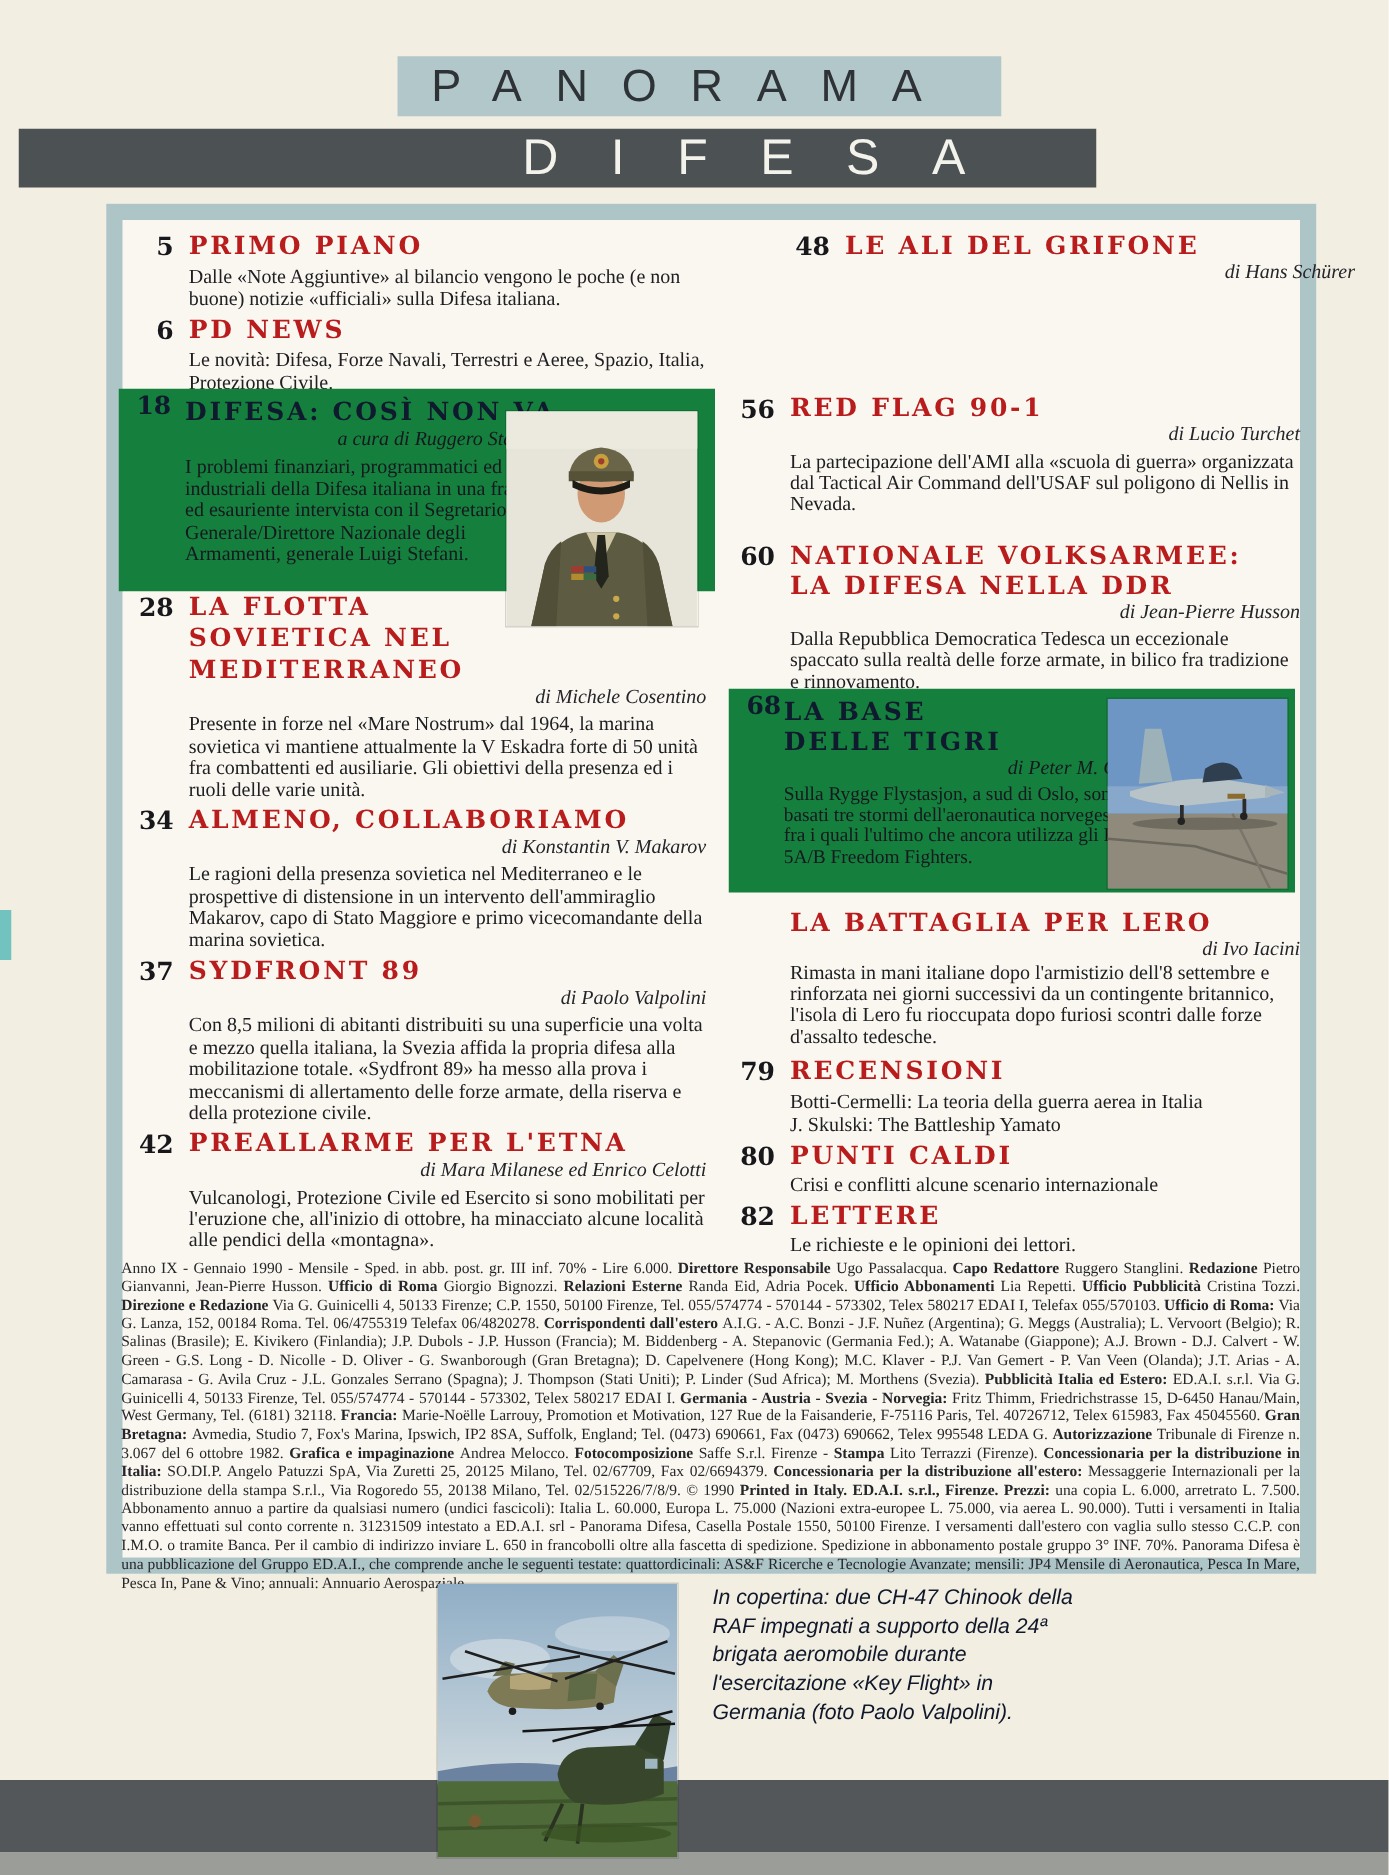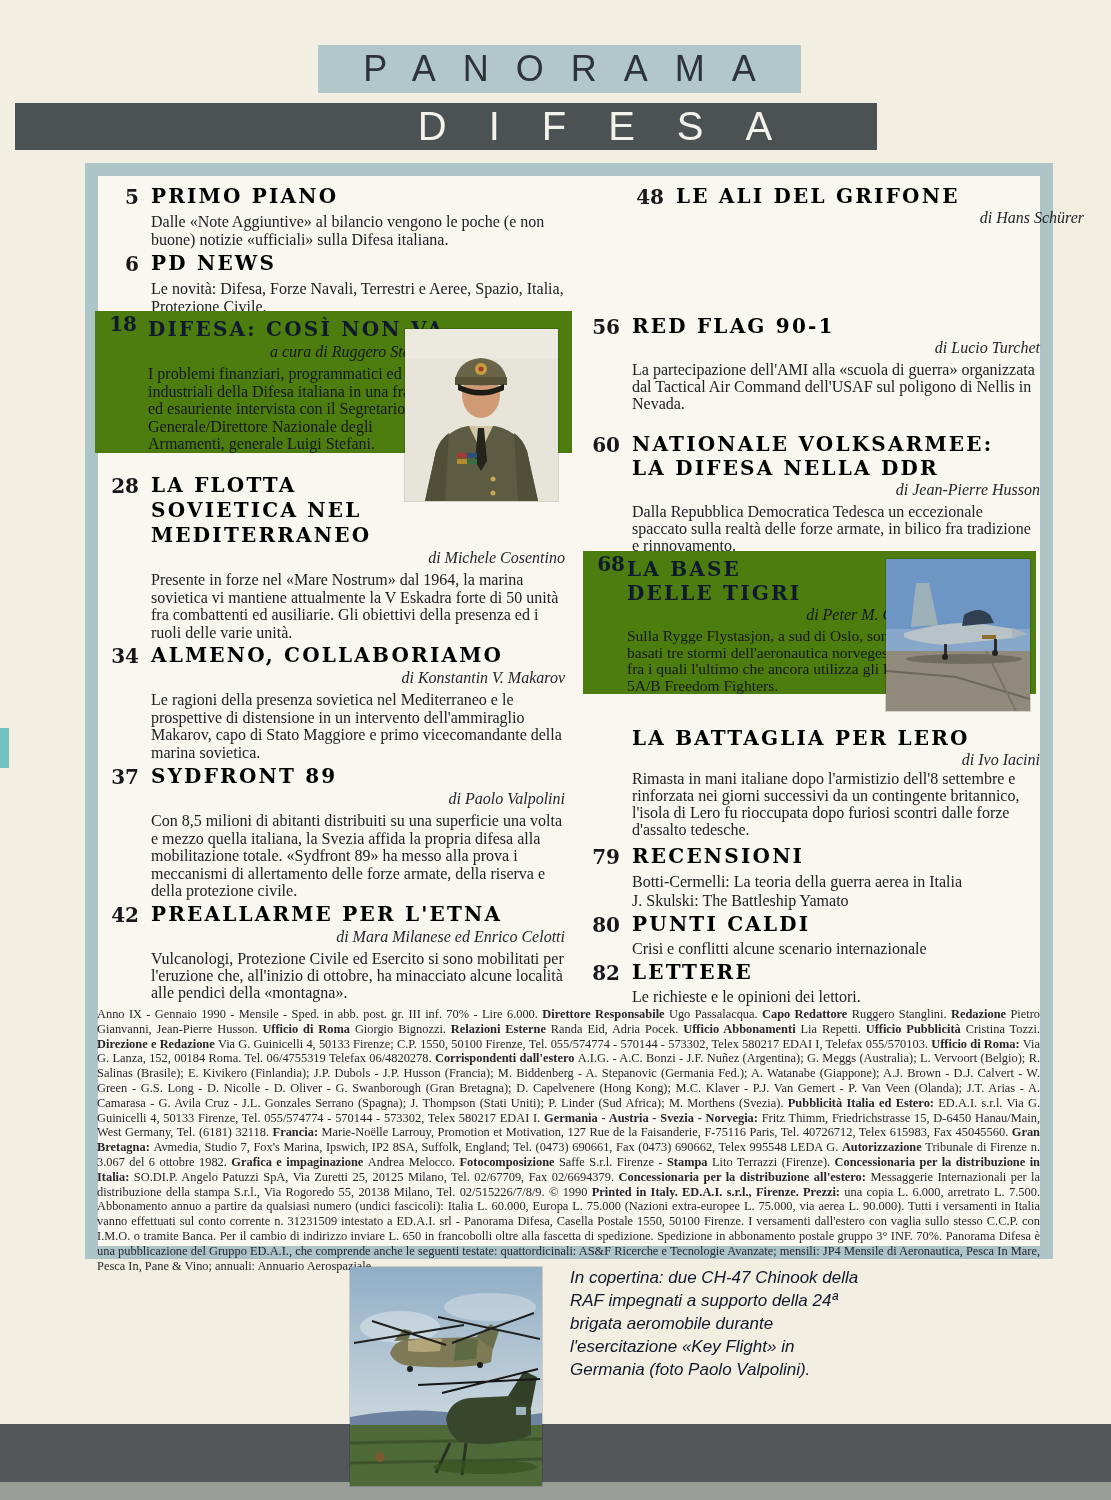--- a/index.html
+++ b/index.html
@@ -1,39 +1,39 @@
 <!DOCTYPE html>
 <html><head>
 <meta charset="utf-8">
 <style>
   html,body{margin:0;padding:0;}
   .page{position:relative;width:1111px;height:1500px;background:#f2eee1;overflow:hidden;
         font-family:"Liberation Serif",serif;color:#1d1d22;}
   
   .panorama-box{position:absolute;left:318px;top:45px;width:483px;height:48px;background:#b2c7ca;}
-  .panorama-box .mh{display:block;text-align:center;text-indent:27px;letter-spacing:27px;
+  .panorama-box .mh{display:block;text-align:left;text-indent:27px;letter-spacing:27px;
         font:500 36px/48px "Liberation Sans",sans-serif;color:#2e3337;}
   .difesa-band{position:absolute;left:15px;top:103px;width:862px;height:47px;background:#4c5154;}
   .difesa-band .mh{display:block;position:absolute;left:345px;width:470px;text-align:center;text-indent:42px;
         letter-spacing:42px;font:400 40px/47px "Liberation Sans",sans-serif;color:#f3f3ec;}
   
   .frame{position:absolute;left:85px;top:163px;width:968px;height:1096px;background:#f9f7ef;
         border:13px solid #aec5c8;box-sizing:border-box;}
   
   .entry{position:absolute;width:458px;}
   .num{position:absolute;left:0;top:1px;width:32px;text-align:right;
         font:700 20px/24px "DejaVu Serif",serif;color:#17171c;}
   .etext{margin-left:44px;}
-  .title{margin:0;font:700 20px/25px "DejaVu Serif",serif;letter-spacing:2.2px;color:#000000;white-space:pre-line;}
+  .title{margin:0;font:700 20px/25px "DejaVu Serif",serif;letter-spacing:2.2px;color:#b91c1c;white-space:pre-line;}
   .rcol .title{line-height:24px;}
   .byline{font:italic 16px/18px "Liberation Serif",serif;color:#24242a;margin-top:1px;text-align:right;}
   .body{margin:4px 0 0;font:16px/17.5px "Liberation Serif",serif;color:#202024;white-space:pre-line;}
   .rcol .body{line-height:17px;}
   
-  .hlbox{position:absolute;background:#4d7c0f;padding:6px 0 0;}
+  .hlbox{position:absolute;background:#15803d;padding:6px 0 20px;}
   .hlbox .etext{margin-left:53px;}
   .hlbox .num{left:10px;}
   .hlbox .title,.hlbox .num{color:#101a2e;}
   .hlbox .byline,.hlbox .body{color:#15181f;}
   .photo{position:absolute;box-shadow:0 0 0 1px rgba(0,0,0,.15);}
   
   .colophon{position:absolute;left:97px;top:1007px;width:943px;text-align:justify;
         font:12.4px/14.8px "Liberation Serif",serif;color:#26262a;}
   .colophon span.b{font-weight:700;}
   

